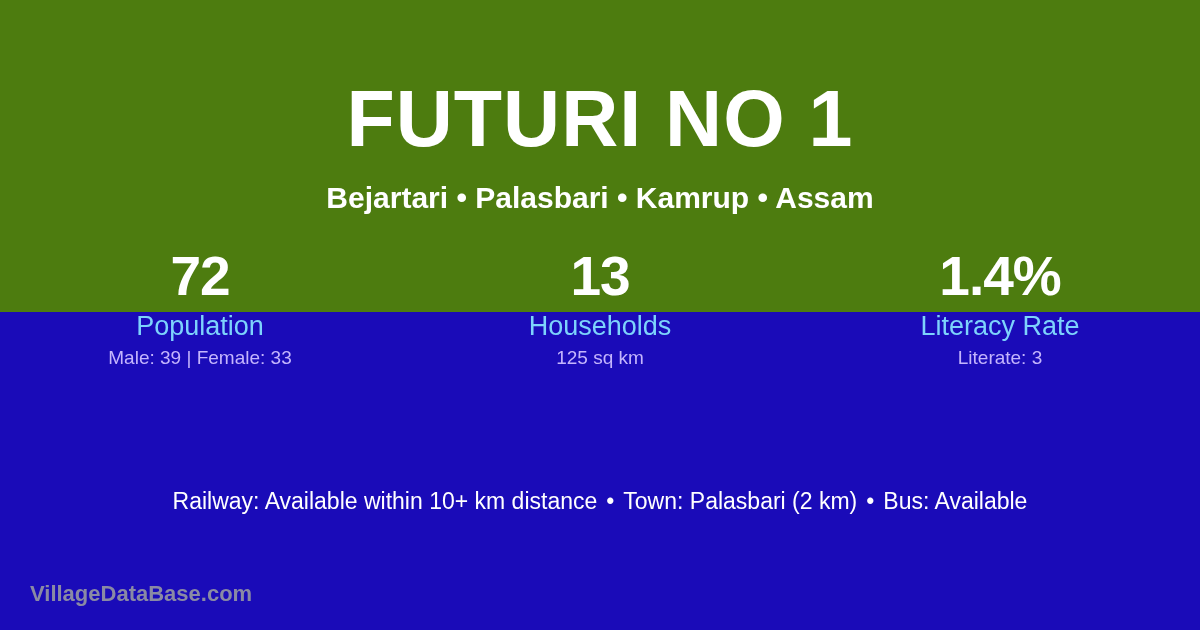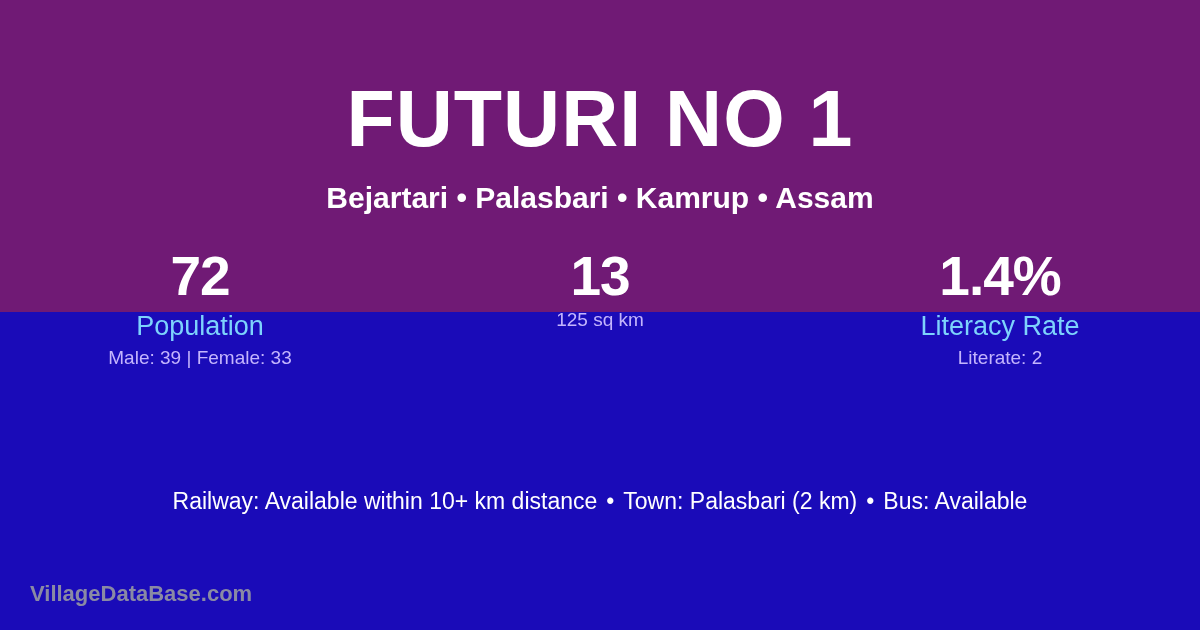--- a/index.html
+++ b/index.html
@@ -15,21 +15,21 @@
     width:1200px;
     height:630px;
     background:#1a0bb8;
   }
   
   .hero {
     position:absolute;
     left:0; top:0;
     width:1200px;
     height:312px;
-    background:#701a75;
+    background:#4d7c0f;
   }
   .title {
     position:absolute;
     left:0; top:79px;
     width:1200px;
     text-align:center;
     font-size:79px;
     font-weight:bold;
     letter-spacing:1px;
     line-height:1;
@@ -127,27 +127,28 @@
   <div class="stats">
 
     <div class="stat">
       <div class="stat-value">72</div>
       <div class="stat-label">Population</div>
       <div class="stat-sub">Male: 39 | Female: 33</div>
     </div>
 
     <div class="stat">
       <div class="stat-value">13</div>
+      <div class="stat-label">Households</div>
       <div class="stat-sub">125 sq km</div>
     </div>
 
     <div class="stat">
       <div class="stat-value">1.4%</div>
       <div class="stat-label">Literacy Rate</div>
-      <div class="stat-sub">Literate: 2</div>
+      <div class="stat-sub">Literate: 3</div>
     </div>
 
   </div>
 
   <div class="infra"><span>Railway: Available within 10+ km distance</span><span class="sep">•</span><span>Town: Palasbari (2 km)</span><span class="sep">•</span><span>Bus: Available</span></div>
 
   <div class="footer">
     <div class="brand">VillageDataBase.com</div>
   </div>
 

